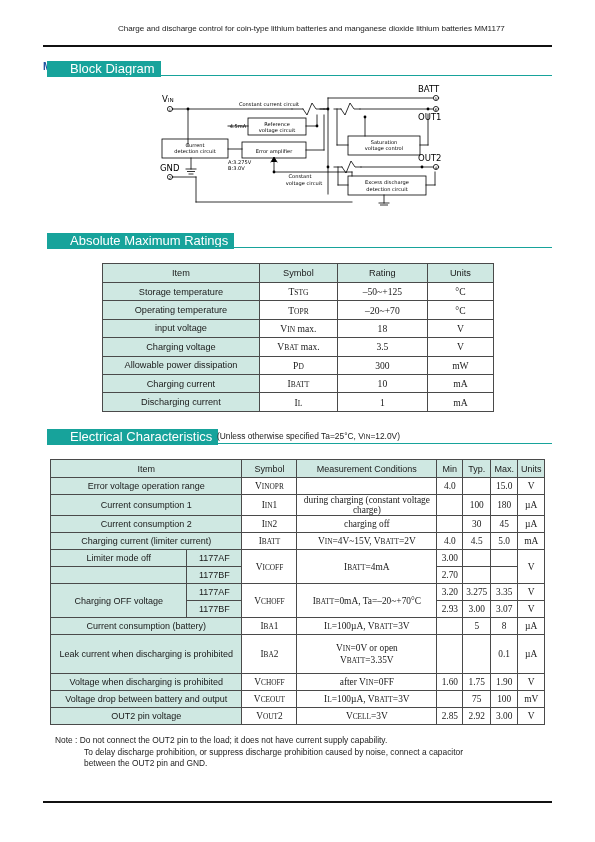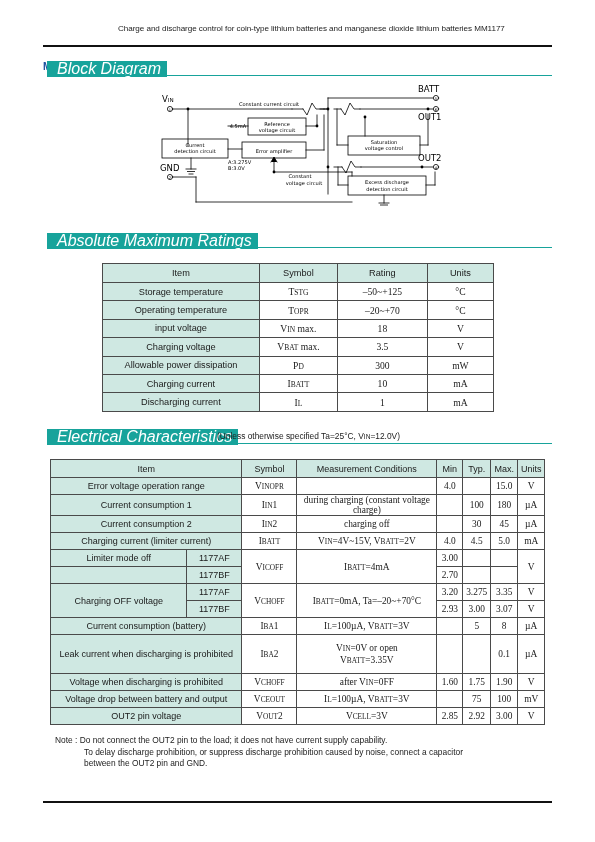--- a/index.html
+++ b/index.html
@@ -15,22 +15,22 @@
   .hdr{position:absolute;left:43px;top:22px;width:509px;height:20px;}
   .logo{position:absolute;left:0;top:2px;font-size:10px;font-weight:bold;
         letter-spacing:.6px;color:#1b4f9c;font-family:"Liberation Sans",sans-serif;margin-top:37px;}
   .hdr-title{position:absolute;left:75px;top:2px;font-size:8.1px;color:#222;
         white-space:nowrap;letter-spacing:-.05px;}
   .hdr-rule{position:absolute;left:43px;top:45px;width:509px;height:1.6px;background:#111;}
 
   
   .sect{position:absolute;height:16px;}
   .sect .band{position:absolute;left:0;top:0;height:16px;background:#17a39b;
-        color:#fff;font-size:16px;line-height:16px;padding:0 6px 0 10px;
-        box-sizing:border-box;white-space:nowrap;font-style:italic;}
+        color:#fff;font-size:13px;line-height:16px;padding:0 6px 0 23px;
+        box-sizing:border-box;white-space:nowrap;}
   .sect .tail{position:absolute;top:14px;height:1.4px;background:#17a39b;}
   .sect .note-inline{position:absolute;top:2px;font-size:8.4px;color:#222;white-space:nowrap;}
 
   
   .bd{position:absolute;left:152px;top:84px;width:300px;height:124px;}
   .bd svg{display:block;}
 
   
   table{border-collapse:collapse;position:absolute;}
   table td,table th{

